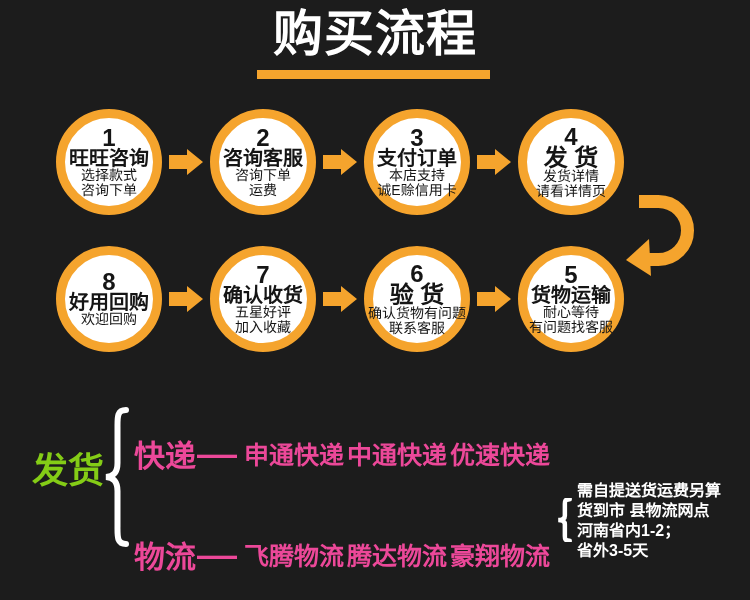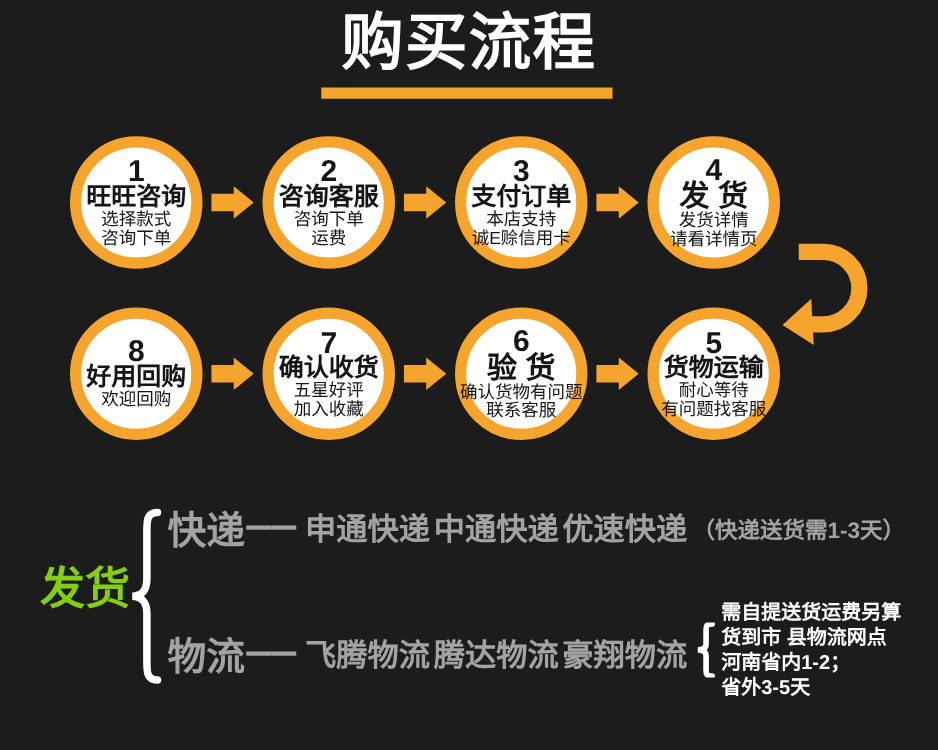--- a/index.html
+++ b/index.html
@@ -37,21 +37,21 @@
   .uturn{position:absolute;left:622px;top:193px;width:74px;height:85px;}
 
   
   .ship-label{position:absolute;left:30px;top:449px;width:76px;
               color:#84cc16;font-size:36px;font-weight:900;line-height:44px;
               text-align:center;letter-spacing:0px;}
   .brace-big{position:absolute;left:102px;top:406px;width:28px;height:142px;}
   .brace-small{position:absolute;left:556px;top:498px;width:16px;height:44px;}
 
   .ship-line{position:absolute;left:134px;display:flex;align-items:center;
-             color:#a3a3a3;white-space:nowrap;}
+             color:#ec4899;white-space:nowrap;margin-top:32px;}
   .ship-line .lname{font-size:31px;font-weight:900;}
   .ship-line .dash{font-size:20px;font-weight:900;letter-spacing:0;margin:0 1px;display:inline-block;transform:scaleY(1.7);}
   .ship-line .carriers{font-size:25px;font-weight:900;word-spacing:-4px;margin-left:6px;}
   .ship-line .note{font-size:18px;font-weight:900;margin-left:4px;margin-top:2px;}
   .line-express{top:402px;height:38px;}
   .line-logistics{top:503px;height:38px;align-items:center;}
 
   .ship-notes{position:absolute;left:577px;top:481px;color:#ffffff;
               font-size:16px;font-weight:900;line-height:20px;white-space:nowrap;}
 </style>
@@ -140,21 +140,20 @@
   <div class="ship-label">发货</div>
 
   <svg class="brace-big" viewBox="0 0 28 142" preserveAspectRatio="none">
     <path d="M24 4 C15 4 15.5 11 15.5 21 L15.5 57 C15.5 67 11 70.5 4 71 C11 71.5 15.5 75 15.5 85 L15.5 121 C15.5 131 15 138 24 138" fill="none" stroke="#ffffff" stroke-width="6" stroke-linecap="round" vector-effect="non-scaling-stroke"></path>
   </svg>
 
   <div class="ship-line line-express">
     <span class="lname">快递</span>
     <span class="dash">——</span>
     <span class="carriers">申通快递 中通快递 优速快递</span>
-    <span class="note">（快递送货需1-3天）</span>
   </div>
 
   <div class="ship-line line-logistics">
     <span class="lname">物流</span>
     <span class="dash">——</span>
     <span class="carriers">飞腾物流 腾达物流 豪翔物流</span>
   </div>
 
   <svg class="brace-small" viewBox="0 0 28 142" preserveAspectRatio="none">
     <path d="M24 4 C15 4 15.5 11 15.5 21 L15.5 57 C15.5 67 11 70.5 4 71 C11 71.5 15.5 75 15.5 85 L15.5 121 C15.5 131 15 138 24 138" fill="none" stroke="#ffffff" stroke-width="4.5" stroke-linecap="round" vector-effect="non-scaling-stroke"></path>

